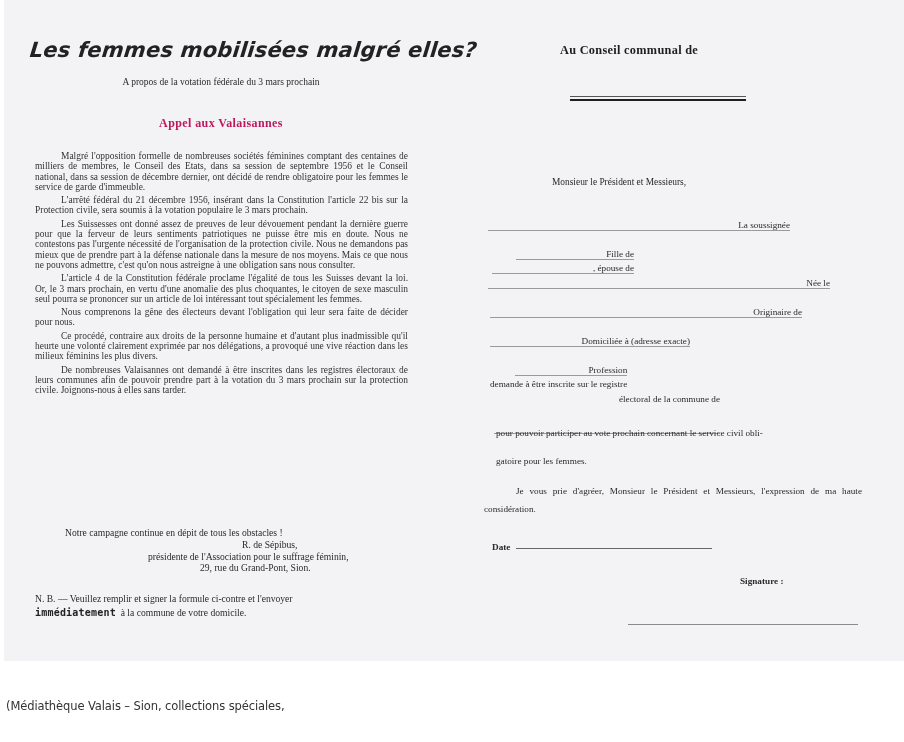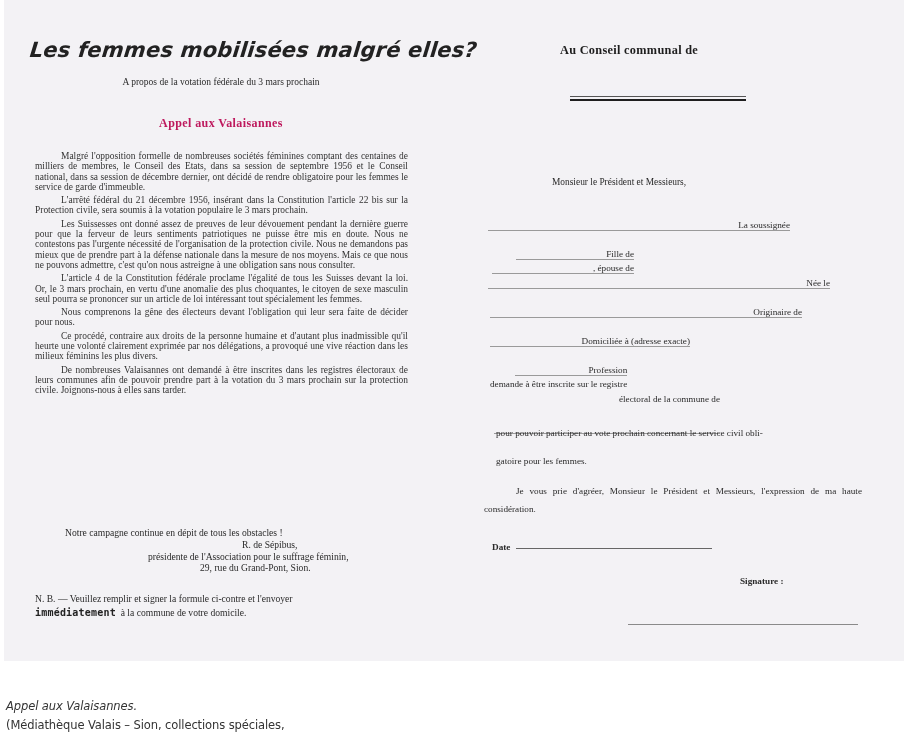--- a/index.html
+++ b/index.html
@@ -113,15 +113,14 @@
   <div class="closing" style="top:262px;text-indent:32px;">Je vous prie d'agréer, Monsieur le Président et Messieurs, l'expression de ma haute considération.</div>
   <div class="date-row">
     <span style="font-weight:bold;padding-left:8px;">Date</span>
     <span class="fill" style="width:196px;margin-left:6px;border-bottom-color:#666;"></span>
   </div>
   <div class="signature-label">Signature :</div>
   <div class="signature-line"></div>
 </div>
 
 <div class="caption">
-  <div class="cap-title">Appel aux Valaisannes.</div>
   <div>(Médiathèque Valais – Sion, collections spéciales,</div>
 </div>
 
 </body></html>

